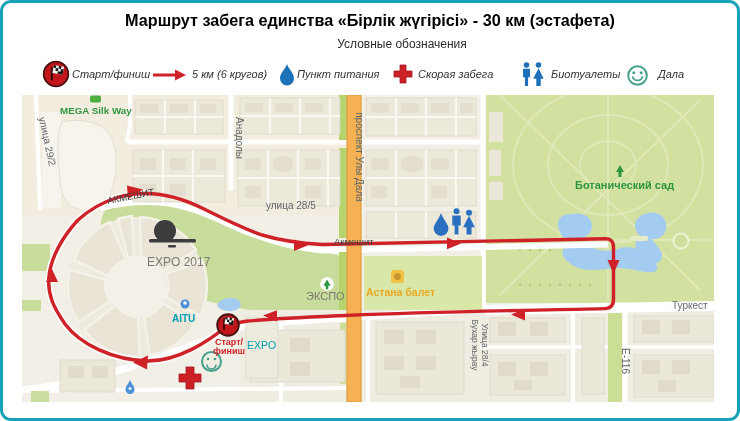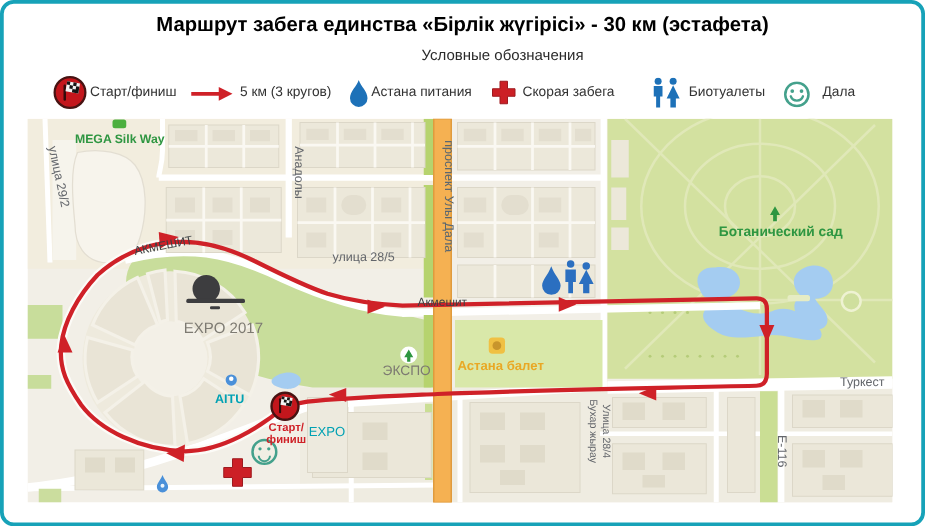--- a/index.html
+++ b/index.html
@@ -1,21 +1,21 @@
 <!DOCTYPE html>
 <html><head>
 <meta charset="utf-8">
 <style>
   html,body{margin:0;padding:0;background:#fff;}
   body{width:740px;height:421px;position:relative;font-family:"Liberation Sans",sans-serif;}
   .frame{position:absolute;left:0;top:0;width:734px;height:415px;border:3.5px solid #17a2b8;border-radius:11px;background:#fff;}
   .title{position:absolute;left:0;top:11px;width:100%;text-align:center;font-size:16.2px;font-weight:bold;color:#000;}
   .subtitle{position:absolute;left:0;top:37px;width:100%;text-align:center;font-size:12px;color:#2b2b2b;padding-left:32px;}
   
-  .leg{position:absolute;font-size:11px;color:#333;white-space:nowrap;}
+  .leg{position:absolute;font-size:11px;color:#333;white-space:nowrap;font-style:italic;}
   svg text{font-family:"Liberation Sans",sans-serif;}
 </style>
 </head>
 <body>
 
 <div class="frame"></div>
 
 <div class="title">Маршрут забега единства «Бірлік жүгірісі» - 30 км (эстафета)</div>
 
 <div class="subtitle">Условные обозначения</div>
@@ -29,27 +29,27 @@
   </g>
 </svg>
 
 <div class="leg" style="left:72px;top:68px">Старт/финиш</div>
 
 <svg style="position:absolute;left:152px;top:68px" width="36" height="14" viewBox="0 0 36 14">
   <line x1="1" y1="7" x2="24" y2="7" stroke="#cf2128" stroke-width="3"></line>
   <path d="M23 1.5 L34 7 L23 12.5 z" fill="#cf2128"></path>
 </svg>
 
-<div class="leg" style="left:192px;top:68px">5 км (3 кругов)</div>
+<div class="leg" style="left:192px;top:68px">5 км (6 кругов)</div>
 
 <svg style="position:absolute;left:279px;top:63px" width="16" height="24" viewBox="0 0 16 24">
   <path d="M8 1 C9.5 6 15 10 15 15.5 A7 7 0 0 1 1 15.5 C1 10 6.5 6 8 1 z" fill="#1d71b8"></path>
 </svg>
 
-<div class="leg" style="left:297px;top:68px">Астана питания</div>
+<div class="leg" style="left:297px;top:68px">Пункт питания</div>
 
 <svg style="position:absolute;left:393px;top:64px" width="20" height="20" viewBox="0 0 20 20">
   <path d="M7 1h6v6h6v6h-6v6H7v-6H1V7h6z" fill="#cc2026" stroke="#9e1a1f" stroke-width="0.8"></path>
 </svg>
 
 <div class="leg" style="left:418px;top:68px">Скорая забега</div>
 
 <svg style="position:absolute;left:521px;top:62px" width="27" height="25" viewBox="0 0 27 25">
   <circle cx="5.5" cy="3" r="2.8" fill="#1d71b8"></circle>
   <path d="M2 6.8 h7 l0 8.4 h-1.9 l0 8.8 h-3.2 l0 -8.8 h-1.9 z" fill="#1d71b8"></path>

